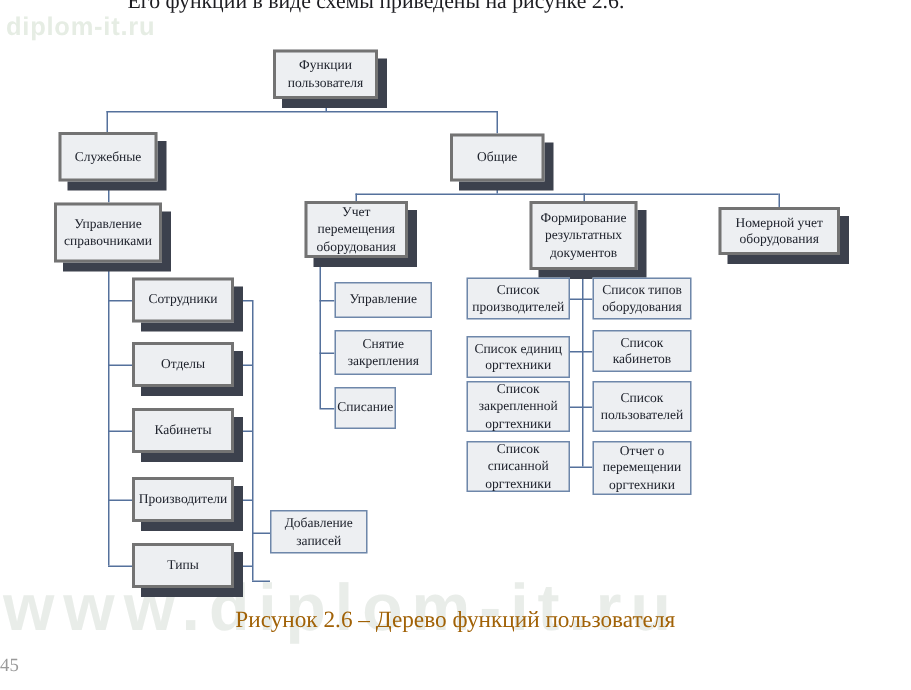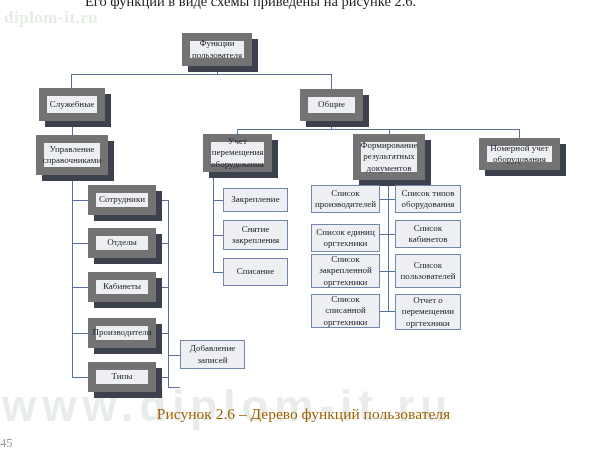--- a/index.html
+++ b/index.html
@@ -3,42 +3,42 @@
 <meta charset="utf-8">
 <style>
   html,body{margin:0;padding:0;background:#ffffff;}
   #page{
     position:relative;width:607px;height:460px;background:#ffffff;
     overflow:hidden;font-family:"Liberation Serif",serif;
   }
   
   .wm-top{
     position:absolute;left:4px;top:8px;z-index:0;
-    font-family:Liberation Serif, serif;font-weight:bold;
+    font-family:Liberation Sans, sans-serif;font-weight:bold;
     font-size:17px;color:#e6ede4;letter-spacing:0.5px;
   }
   .wm-bottom{
     position:absolute;left:2px;top:381px;z-index:0;white-space:nowrap;
     font-family:"Liberation Sans",sans-serif;font-weight:bold;
     font-size:44px;color:#e2e7e2;letter-spacing:6px;opacity:0.75;
   }
   
   .topline{
     position:absolute;left:85px;top:-7px;z-index:2;
     font-size:14.5px;color:#1d1d22;white-space:nowrap;
   }
   
   #diagram{position:absolute;left:0;top:0;width:607px;height:460px;z-index:1;}
   .node{
     position:absolute;display:flex;align-items:center;justify-content:center;
     text-align:center;background:#edeff2;color:#20242e;
     font-size:9px;line-height:1.25;padding:1px 2px;box-sizing:border-box;
   }
   .node.s{ 
-    border:8px solid #737373;
+    border:2px solid #737373;
     box-shadow:6px 6px 0 0 #3c414d;
   }
   .node.l{ 
     border:1.5px solid #6e87aa;
   }
   .hl,.vl{position:absolute;background:#55719c;}
   .hl{height:1px;}
   .vl{width:1px;}
   
   .caption{
@@ -106,23 +106,23 @@
     <div class="node s" style="left:36px;top:135px;width:72px;height:40px">Управление справочниками</div>
     <div class="node s" style="left:88px;top:185px;width:68px;height:30px">Сотрудники</div>
     <div class="node s" style="left:88px;top:228px;width:68px;height:30px">Отделы</div>
     <div class="node s" style="left:88px;top:272px;width:68px;height:30px">Кабинеты</div>
     <div class="node s" style="left:88px;top:318px;width:68px;height:30px">Производители</div>
     <div class="node s" style="left:88px;top:362px;width:68px;height:30px">Типы</div>
     <div class="node l" style="left:180px;top:340px;width:65px;height:29px">Добавление записей</div>
     <div class="node s" style="left:203px;top:134px;width:69px;height:38px">Учет перемещения оборудования</div>
     <div class="node s" style="left:353px;top:134px;width:72px;height:46px">Формирование результатных документов</div>
     <div class="node s" style="left:479px;top:138px;width:81px;height:32px">Номерной учет оборудования</div>
-    <div class="node l" style="left:223px;top:188px;width:65px;height:24px">Закрепление</div>
+    <div class="node l" style="left:223px;top:188px;width:65px;height:24px">Управление</div>
     <div class="node l" style="left:223px;top:220px;width:65px;height:30px">Снятие закрепления</div>
-    <div class="node l" style="left:223px;top:258px;width:65px;height:28px">Списание</div>
+    <div class="node l" style="left:223px;top:258px;width:41px;height:28px">Списание</div>
     <div class="node l" style="left:311px;top:185px;width:69px;height:28px">Список производителей</div>
     <div class="node l" style="left:311px;top:224px;width:69px;height:28px">Список единиц оргтехники</div>
     <div class="node l" style="left:311px;top:254px;width:69px;height:34px">Список закрепленной оргтехники</div>
     <div class="node l" style="left:311px;top:294px;width:69px;height:34px">Список списанной оргтехники</div>
     <div class="node l" style="left:395px;top:185px;width:66px;height:28px">Список типов оборудования</div>
     <div class="node l" style="left:395px;top:220px;width:66px;height:28px">Список кабинетов</div>
     <div class="node l" style="left:395px;top:254px;width:66px;height:34px">Список пользователей</div>
     <div class="node l" style="left:395px;top:294px;width:66px;height:36px">Отчет о перемещении оргтехники</div>
   </div>
 

